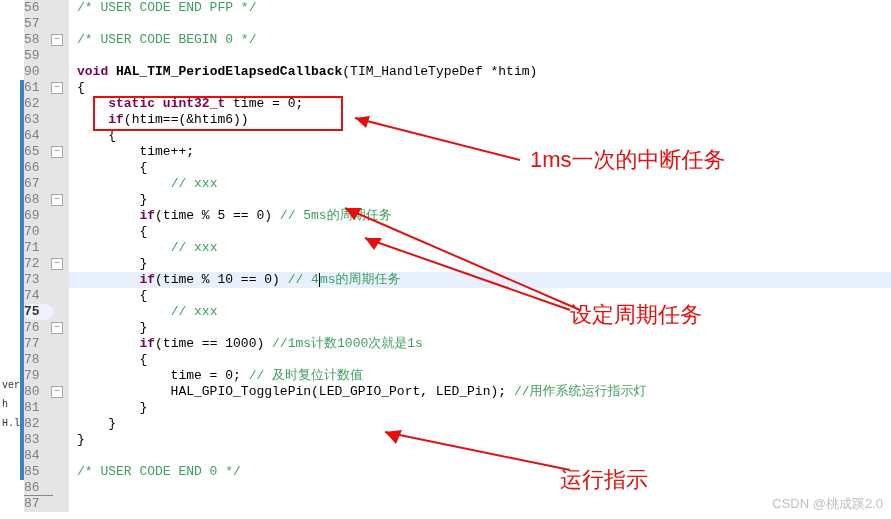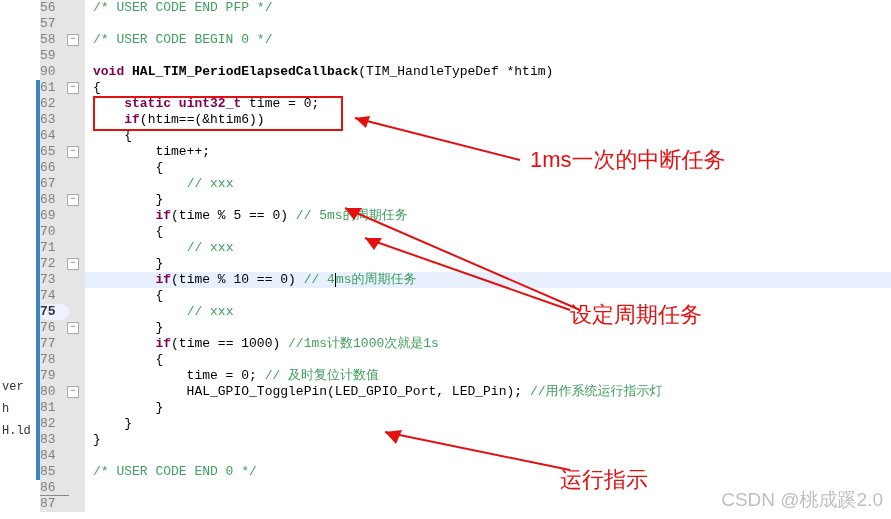--- a/index.html
+++ b/index.html
@@ -10,22 +10,22 @@
       position: relative;
       width: 891px;
       height: 519px;
       overflow: hidden;
     }
     .editor {
       display: flex;
       position: relative;
     }
     .sidebar-frag {
-      width: 40px;
-      font-size: 12px;
+      width: 24px;
+      font-size: 10px;
       color: #333;
       padding-top: 380px;
       padding-left: 2px;
     }
     .sidebar-frag div { margin-bottom: 8px; }
     .gutter {
       width: 45px;
       text-align: left;
       padding-right: 15px;
       color: #808080;
@@ -110,21 +110,21 @@
       font-family: "Microsoft YaHei", sans-serif;
       font-size: 22px;
       pointer-events: none;
     }
     .watermark {
       position: absolute;
       right: 8px;
       bottom: 6px;
       color: #bfbfbf;
       font-family: "Microsoft YaHei", sans-serif;
-      font-size: 19px;
+      font-size: 13px;
     }
     .cursor {
       display: inline-block;
       width: 1px;
       height: 14px;
       background: #000;
       vertical-align: middle;
       margin: 0 0px;
     }
   </style>

